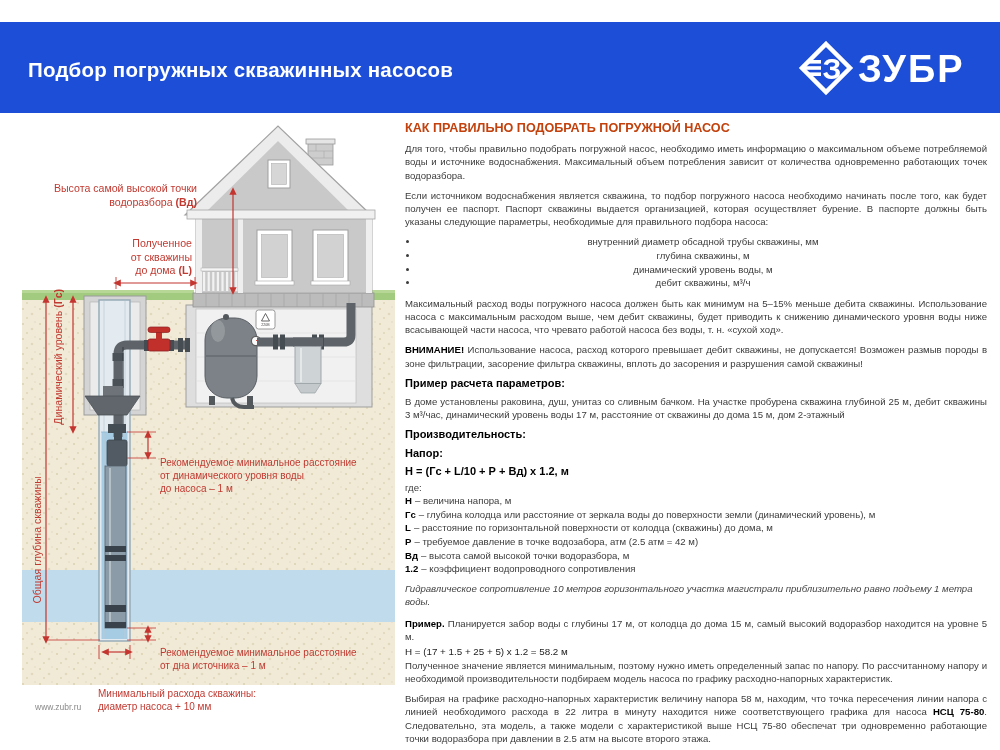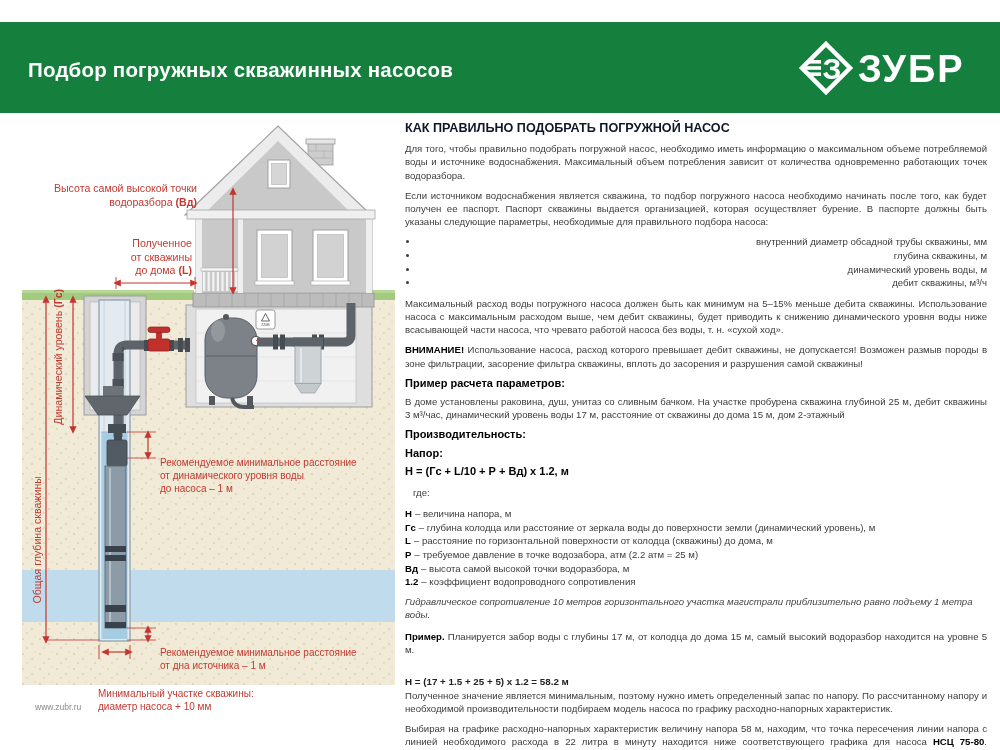--- a/index.html
+++ b/index.html
@@ -2,51 +2,51 @@
 <html><head>
 <meta charset="utf-8">
 <style>
   html,body{margin:0;padding:0;}
   body{
     width:1000px;height:750px;position:relative;overflow:hidden;
     background:#ffffff;font-family:"Liberation Sans",sans-serif;
     -webkit-font-smoothing:antialiased;
   }
   
-  .header{position:absolute;left:0;top:22px;width:1000px;height:91px;background:#15803d;}
+  .header{position:absolute;left:0;top:22px;width:1000px;height:91px;background:#1d4ed8;}
   .header .title{
     position:absolute;left:28px;top:36px;margin:0;color:#fff;
     font-size:20.5px;font-weight:bold;letter-spacing:.2px;
   }
   .logo{position:absolute;right:26px;top:13px;width:190px;height:66px;}
   
   .diagram{position:absolute;left:20px;top:125px;width:375px;height:565px;}
   .diagram svg{position:absolute;left:0;top:0;}
   .dlabel{position:absolute;color:#c13a31;font-size:10.6px;line-height:13.6px;}
   .dlabel b{font-weight:bold;}
   .dlabel.small{font-size:10px;line-height:13px;margin-top:25px;}
   .dlabel.right{text-align:right;}
   .rot{transform:rotate(-90deg);text-align:center;white-space:nowrap;}
   
   .right-col{
     position:absolute;left:405px;top:122px;width:582px;
     color:#3b3b3b;font-size:9.6px;line-height:13.2px;text-align:justify;
   }
-  .right-col h2{font-size:12.6px;color:#0f172a;margin:0 0 7px;text-align:left;}
+  .right-col h2{font-size:12.6px;color:#c2410c;margin:0 0 7px;text-align:left;}
   .right-col h3{font-size:11px;color:#000;margin:3px 0 5px;text-align:left;}
   .right-col p{margin:0 0 7px;}
-  .right-col ul{list-style:disc;margin:0 0 7px 14px;padding:0;text-align:right;}
+  .right-col ul{list-style:disc;margin:0 0 7px 14px;padding:0;text-align:center;}
   .right-col li{line-height:13.6px;}
   .formula{font-weight:bold;font-size:11px;color:#000;margin:0 0 3px;text-align:left;}
-  .where{margin:8px;text-align:left;}
+  .where{margin:0;text-align:left;}
   .defs{margin:0 0 6px;text-align:left;}
   .defs div{line-height:13.6px;}
   .defs b{color:#000;margin-right:3px;}
   .note{font-style:italic;margin:5px 0 9px;text-align:left;color:#444;}
-  .ex-formula{margin:0 0 1px;text-align:left;color:#222;font-weight:bold;font-size:9.8px;}
+  .ex-formula{margin:0 0 1px;text-align:left;color:#222;font-weight:normal;font-size:9.8px;}
   .blead{font-weight:bold;color:#000;}
   
   .footer{position:absolute;left:27px;top:702px;font-size:8.5px;color:#8a8a8a;margin-left:8px;}
 </style>
 </head>
 <body>
 
 <div class="header">
   <h1 class="title">Подбор погружных скважинных насосов</h1>
   <div class="logo">
@@ -284,21 +284,21 @@
   <div class="dlabel small" style="left:140px;top:306px;">
     <div><span>Рекомендуемое минимальное расстояние</span></div>
     <div><span>от динамического уровня воды</span></div>
     <div><span>до насоса – 1 м</span></div>
   </div>
   <div class="dlabel small" style="left:140px;top:496px;">
     <div><span>Рекомендуемое минимальное расстояние</span></div>
     <div><span>от дна источника – 1 м</span></div>
   </div>
   <div class="dlabel small" style="left:78px;top:537px;">
-    <div><span>Минимальный участке скважины:</span></div>
+    <div><span>Минимальный расхода скважины:</span></div>
     <div><span>диаметр насоса + 10 мм</span></div>
   </div>
 </div>
 
 <div class="right-col">
   <h2>КАК ПРАВИЛЬНО ПОДОБРАТЬ ПОГРУЖНОЙ НАСОС</h2>
   <p>Для того, чтобы правильно подобрать погружной насос, необходимо иметь информацию о максимальном объеме потребляемой воды и источнике водоснабжения. Максимальный объем потребления зависит от количества одновременно работающих точек водоразбора.</p>
   <p>Если источником водоснабжения является скважина, то подбор погружного насоса необходимо начинать после того, как будет получен ее паспорт. Паспорт скважины выдается организацией, которая осуществляет бурение. В паспорте должны быть указаны следующие параметры, необходимые для правильного подбора насоса:</p>
   <ul>
     <li>внутренний диаметр обсадной трубы скважины, мм</li>
@@ -314,27 +314,27 @@
 
   <h3>Производительность:</h3>
 
   <h3>Напор:</h3>
   <div class="formula">Н = (Гс + L/10 + Р + Вд) х 1.2, м</div>
   <div class="where">где:</div>
   <div class="defs">
     <div><b>Н</b><span>– величина напора, м</span></div>
     <div><b>Гс</b><span>– глубина колодца или расстояние от зеркала воды до поверхности земли (динамический уровень), м</span></div>
     <div><b>L</b><span>– расстояние по горизонтальной поверхности от колодца (скважины) до дома, м</span></div>
-    <div><b>Р</b><span>– требуемое давление в точке водозабора, атм (2.2 атм = 25 м)</span></div>
+    <div><b>Р</b><span>– требуемое давление в точке водозабора, атм (2.5 атм = 42 м)</span></div>
     <div><b>Вд</b><span>– высота самой высокой точки водоразбора, м</span></div>
     <div><b>1.2</b><span>– коэффициент водопроводного сопротивления</span></div>
   </div>
   <div class="note">Гидравлическое сопротивление 10 метров горизонтального участка магистрали приблизительно равно подъему 1 метра воды.</div>
 
-  <p style="margin-bottom:18px;"><span class="blead">Пример.</span><span> Планируется забор воды с глубины 17 м, от колодца до дома 15 м, самый высокий водоразбор находится на уровне 5 м.</span></p>
+  <p style="margin-bottom:1px;"><span class="blead">Пример.</span><span> Планируется забор воды с глубины 17 м, от колодца до дома 15 м, самый высокий водоразбор находится на уровне 5 м.</span></p>
   <div class="ex-formula">Н = (17 + 1.5 + 25 + 5) х 1.2 = 58.2 м</div>
   <p>Полученное значение является минимальным, поэтому нужно иметь определенный запас по напору. По рассчитанному напору и необходимой производительности подбираем модель насоса по графику расходно-напорных характеристик.</p>
 
   <p><span>Выбирая на графике расходно-напорных характеристик величину напора 58 м, находим, что точка пересечения линии напора с линией необходимого расхода в 22 литра в минуту находится ниже соответствующего графика для насоса </span><span class="blead">НСЦ 75-80</span><span>. Следовательно, эта модель, а также модели с характеристикой выше НСЦ 75-80 обеспечат три одновременно работающие точки водоразбора при давлении в 2.5 атм на высоте второго этажа.</span></p>
 
 </div>
 
 <div class="footer">www.zubr.ru</div>
 
 </body></html>

